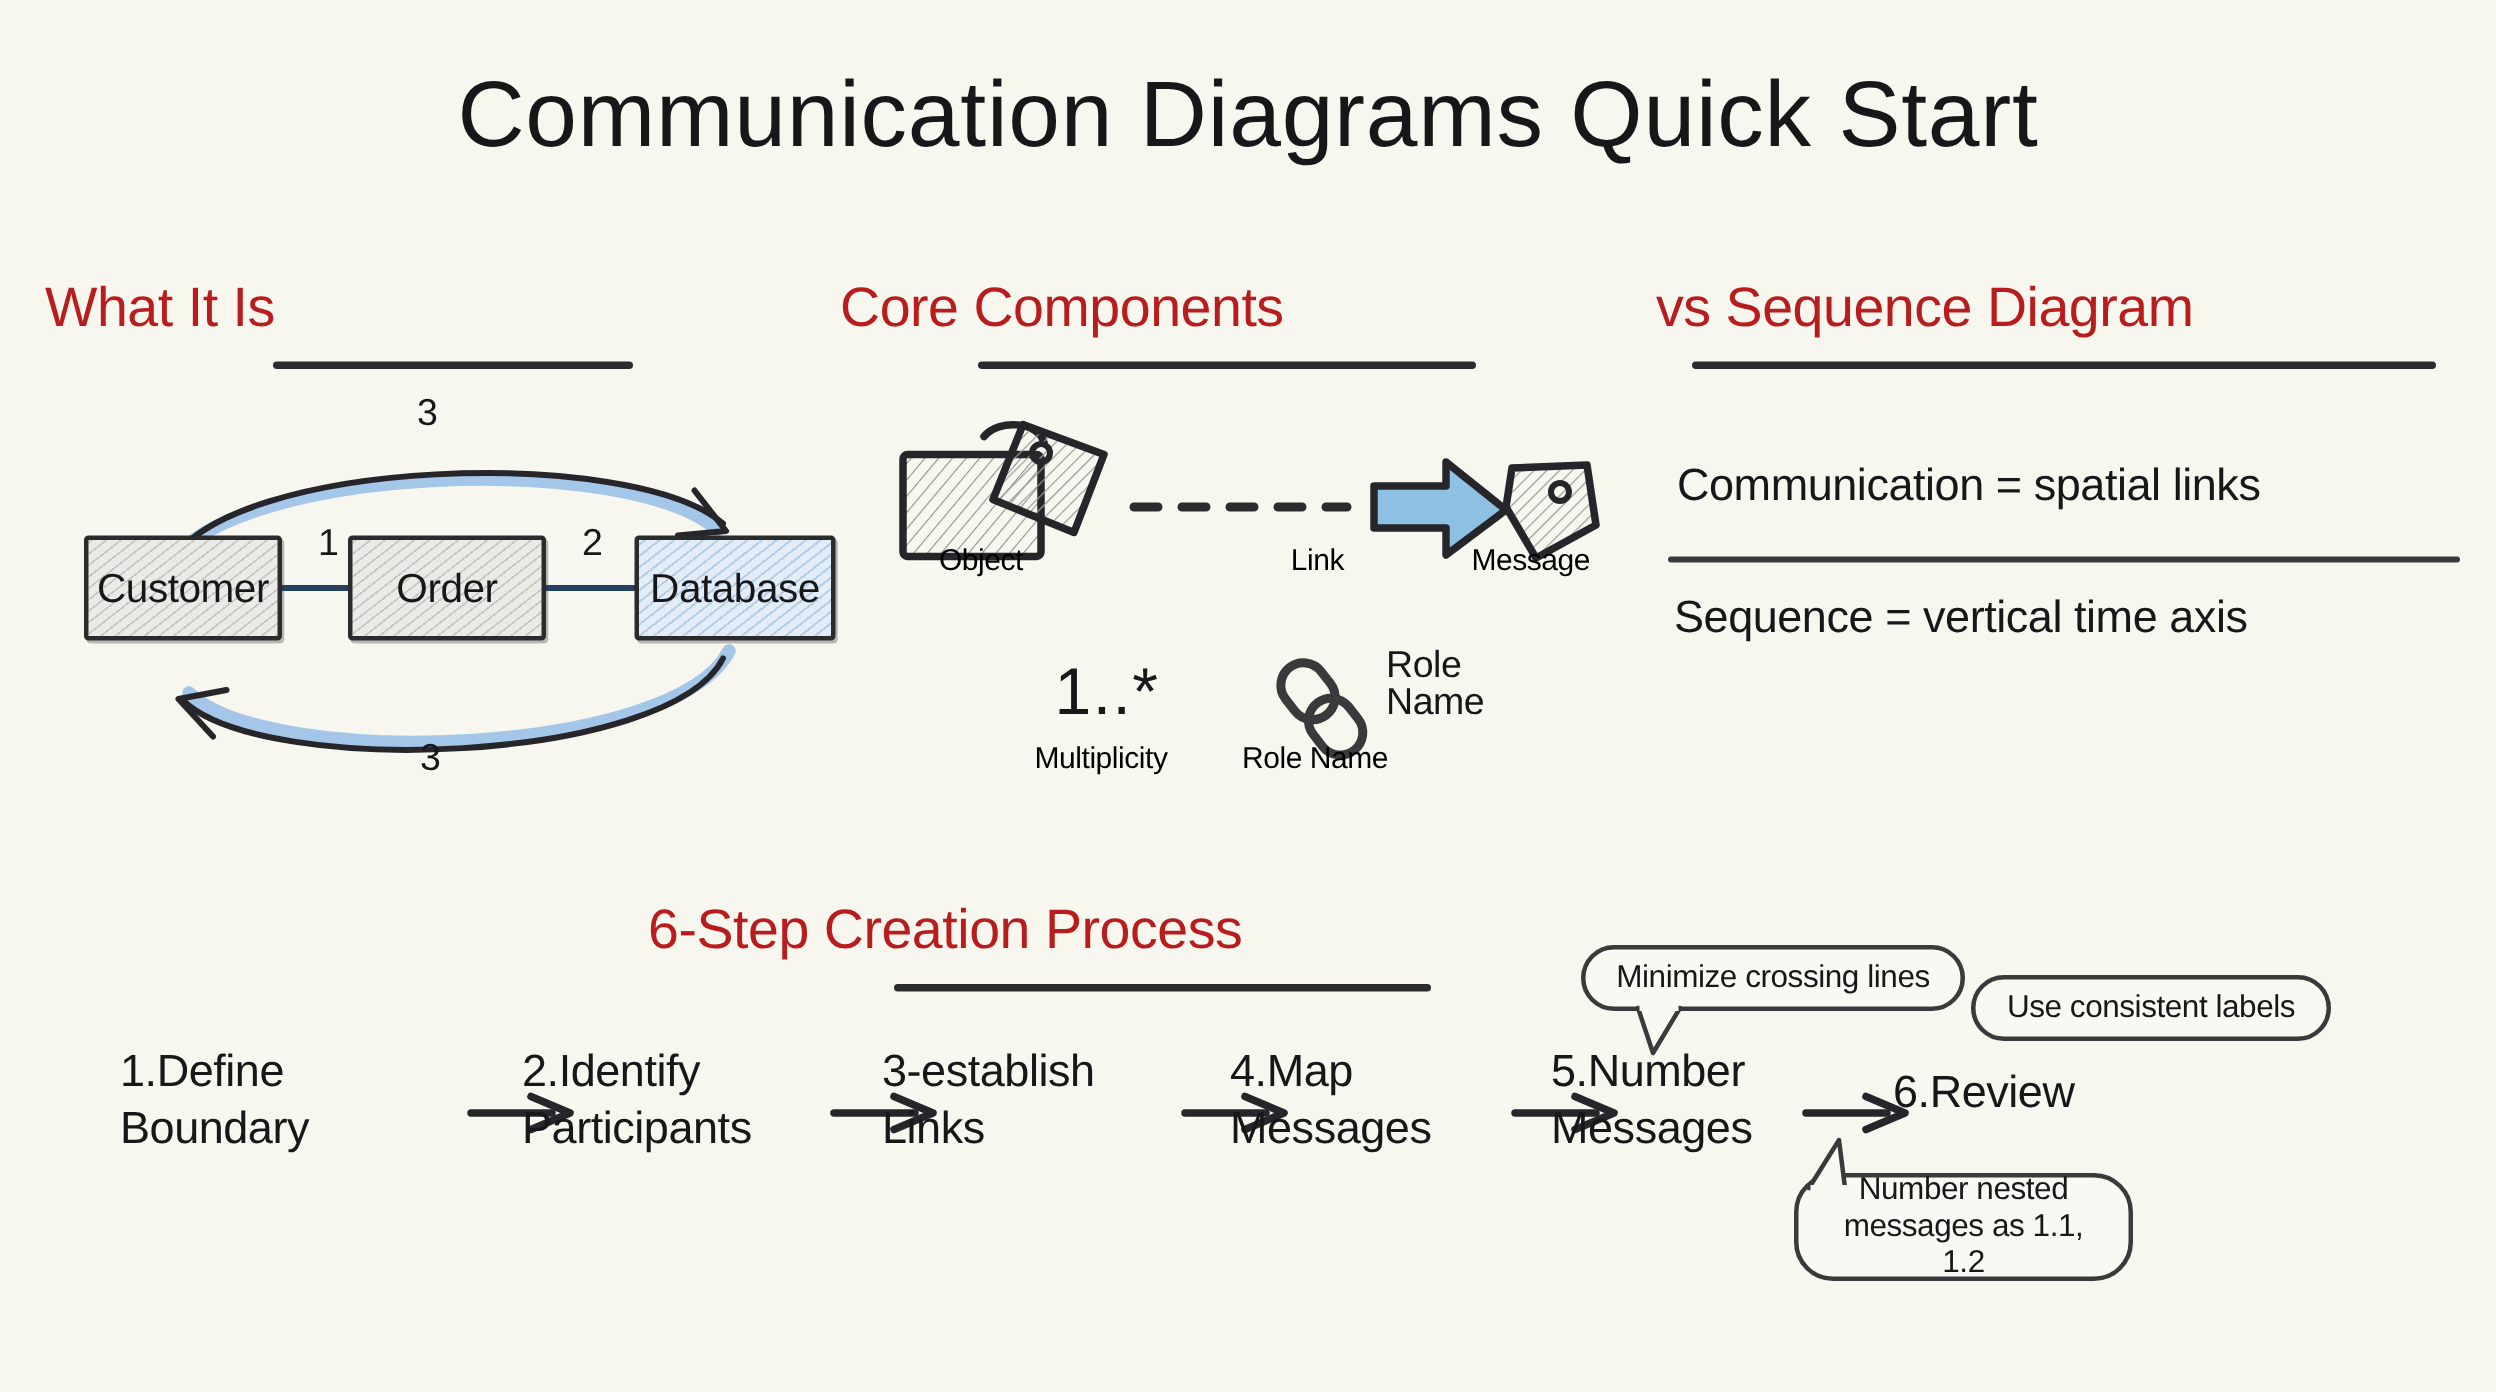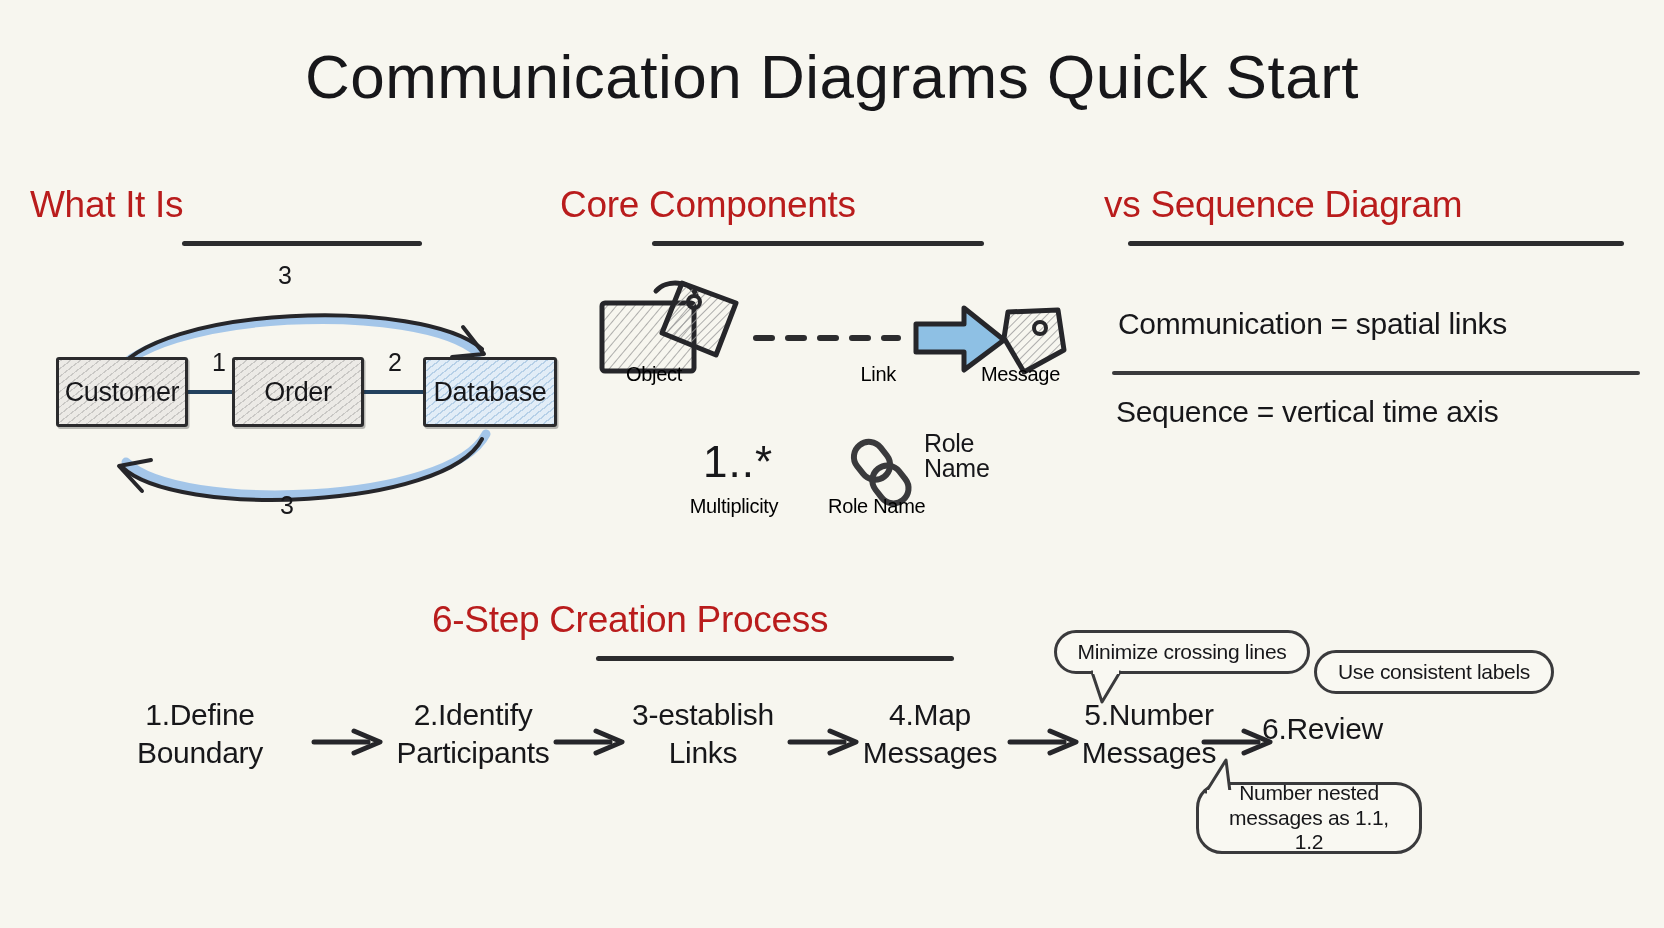--- a/index.html
+++ b/index.html
@@ -127,21 +127,21 @@
     border-radius: 2px;
     background: #3a3a3c;
   }
 
   
   .step {
     position: absolute;
     font-size: 30px;
     line-height: 1.28;
     color: #17171a;
-    text-align: center;
+    text-align: left;
     white-space: nowrap;
   }
 
   
   .callout {
     position: absolute;
     border: 3px solid #3a3a3c;
     border-radius: 26px;
     background: #f9f8f2;
     display: flex;

